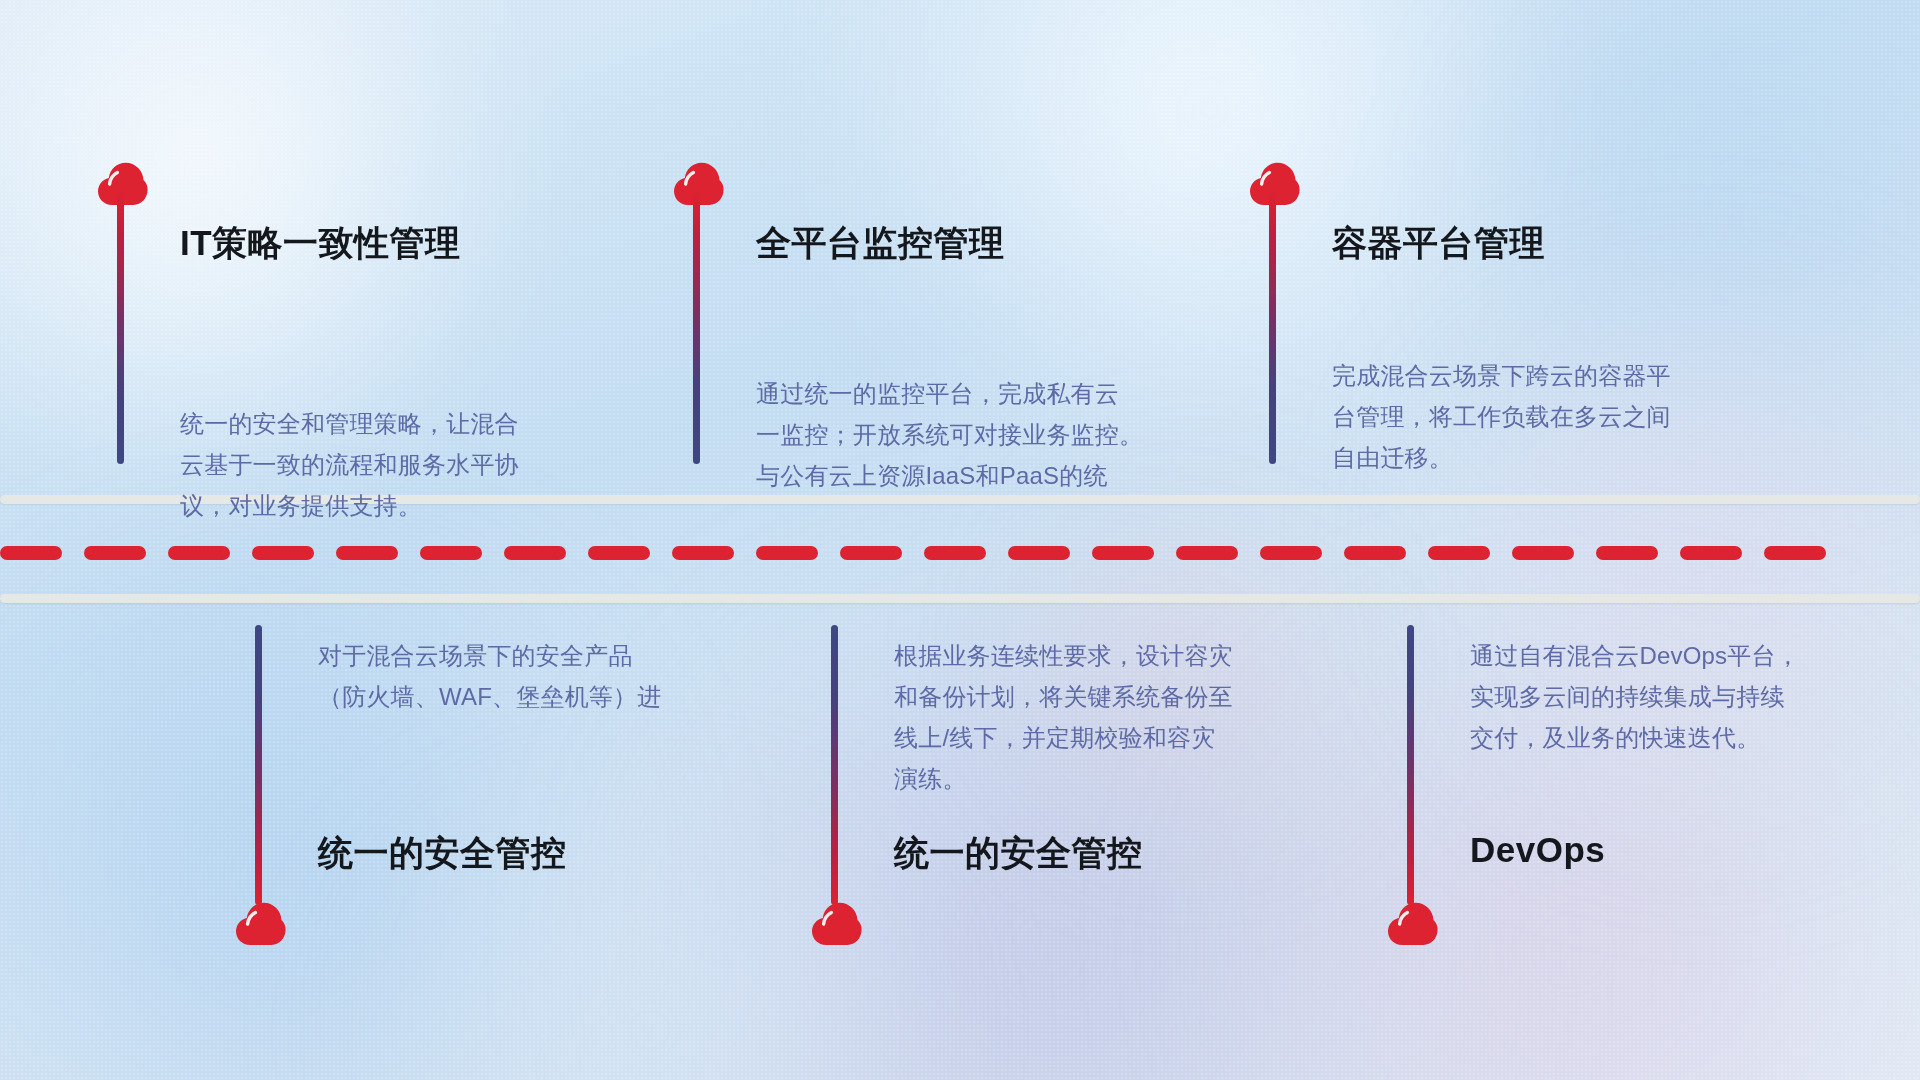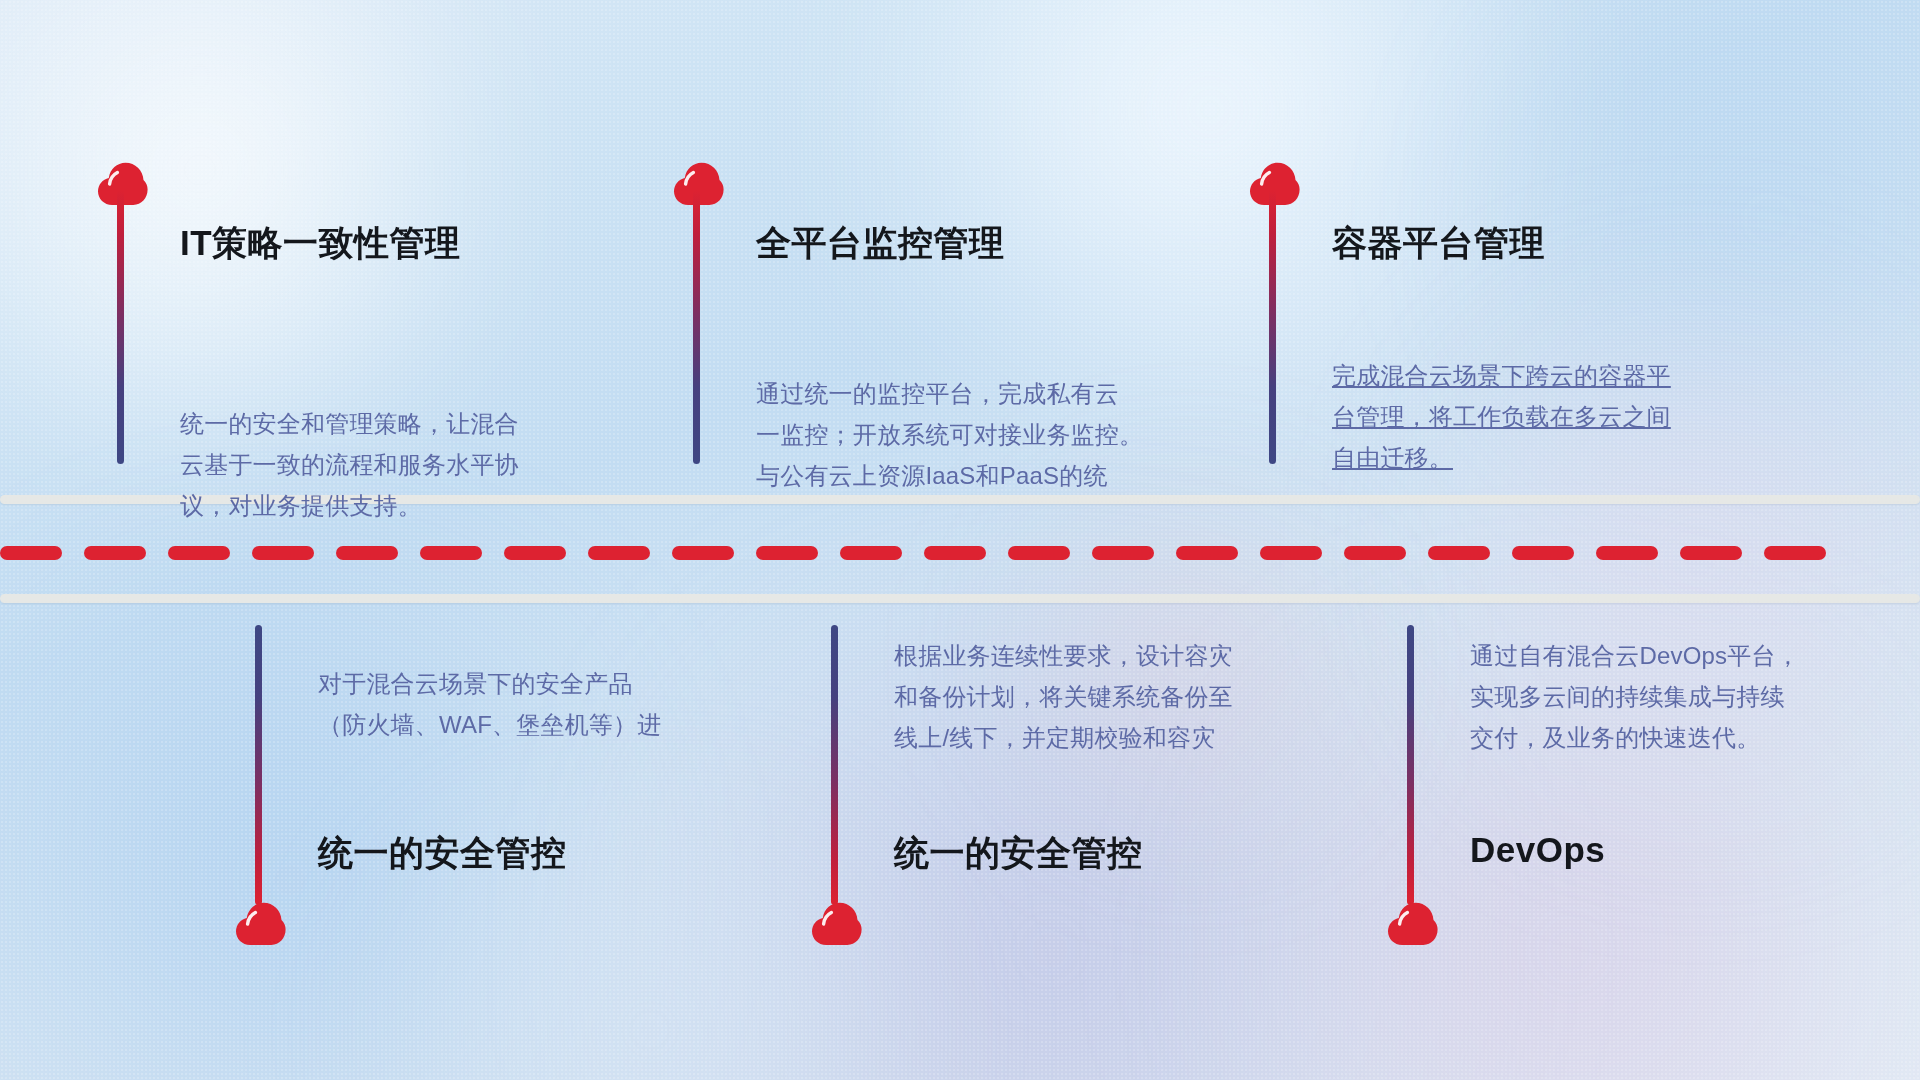--- a/index.html
+++ b/index.html
@@ -156,48 +156,49 @@
 
 <div class="col">
   <div class="cloud" style="left:1248px;top:160px;">
       <svg width="52" height="46" viewBox="0 0 52 46">
         <path d="M16.2 45C8.0 45 2 38.9 2 31.3c0-6.6 4.6-12.1 10.8-13.4C14.0 9.3 21.0 2.8 29.6 2.8c9.6 0 17.4 7.7 17.9 17.3 2.6 2.4 4.1 5.8 4.1 9.5C51.6 38.2 45.3 45 37.3 45Z" fill="#dd2231"></path>
         <path d="M13.6 24.0c0.6-5.0 3.6-9.2 7.8-11.4" stroke="#ffffff" stroke-width="3.4" stroke-linecap="round" fill="none" opacity="0.92"></path>
       </svg>
     </div>
   <div class="stem stem-top" style="left: 1269px; top: 190px; height: 274px; background: linear-gradient(rgb(221, 34, 49) 0%, rgb(192, 31, 60) 16%, rgb(123, 47, 99) 46%, rgb(70, 64, 127) 72%, rgb(62, 71, 132) 100%);"></div>
   <div class="col-title" style="left: 1332px; top: 220px; color: rgb(20, 23, 28); font-family: Liberation Serif, serif;">容器平台管理</div>
-  <div class="col-body" style="left: 1332px; top: 355px; color: rgb(93, 106, 166); text-decoration: underline;">
+  <div class="col-body" style="left: 1332px; top: 355px; color: rgb(93, 106, 166);">
     <div>完成混合云场景下跨云的容器平</div>
     <div>台管理，将工作负载在多云之间</div>
     <div>自由迁移。</div>
   </div>
 </div>
 
 <div class="col">
   <div class="stem stem-bottom" style="left: 255px; top: 625px; height: 280px; background: linear-gradient(rgb(62, 71, 132) 0%, rgb(69, 65, 127) 26%, rgb(123, 47, 99) 56%, rgb(192, 31, 60) 84%, rgb(221, 34, 49) 100%);"></div>
-  <div class="col-body" style="left: 318px; top: 635px; color: rgb(93, 106, 166); margin-top: 28px;">
+  <div class="col-body" style="left: 318px; top: 635px; color: rgb(93, 106, 166);">
     <div>对于混合云场景下的安全产品</div>
     <div>（防火墙、WAF、堡垒机等）进</div>
   </div>
   <div class="col-title" style="left: 318px; top: 830px; color: rgb(20, 23, 28);">统一的安全管控</div>
   <div class="cloud" style="left:234px;top:900px;">
       <svg width="52" height="46" viewBox="0 0 52 46">
         <path d="M16.2 45C8.0 45 2 38.9 2 31.3c0-6.6 4.6-12.1 10.8-13.4C14.0 9.3 21.0 2.8 29.6 2.8c9.6 0 17.4 7.7 17.9 17.3 2.6 2.4 4.1 5.8 4.1 9.5C51.6 38.2 45.3 45 37.3 45Z" fill="#dd2231"></path>
         <path d="M13.6 24.0c0.6-5.0 3.6-9.2 7.8-11.4" stroke="#ffffff" stroke-width="3.4" stroke-linecap="round" fill="none" opacity="0.92"></path>
       </svg>
     </div>
 </div>
 
 <div class="col">
   <div class="stem stem-bottom" style="left: 831px; top: 625px; height: 280px; background: linear-gradient(rgb(62, 71, 132) 0%, rgb(69, 65, 127) 26%, rgb(123, 47, 99) 56%, rgb(192, 31, 60) 84%, rgb(221, 34, 49) 100%);"></div>
   <div class="col-body" style="left: 894px; top: 635px; color: rgb(93, 106, 166);">
     <div>根据业务连续性要求，设计容灾</div>
     <div>和备份计划，将关键系统备份至</div>
     <div>线上/线下，并定期校验和容灾</div>
+    <div>演练。</div>
   </div>
   <div class="col-title" style="left: 894px; top: 830px; color: rgb(20, 23, 28);">统一的安全管控</div>
   <div class="cloud" style="left:810px;top:900px;">
       <svg width="52" height="46" viewBox="0 0 52 46">
         <path d="M16.2 45C8.0 45 2 38.9 2 31.3c0-6.6 4.6-12.1 10.8-13.4C14.0 9.3 21.0 2.8 29.6 2.8c9.6 0 17.4 7.7 17.9 17.3 2.6 2.4 4.1 5.8 4.1 9.5C51.6 38.2 45.3 45 37.3 45Z" fill="#dd2231"></path>
         <path d="M13.6 24.0c0.6-5.0 3.6-9.2 7.8-11.4" stroke="#ffffff" stroke-width="3.4" stroke-linecap="round" fill="none" opacity="0.92"></path>
       </svg>
     </div>
 </div>
 

